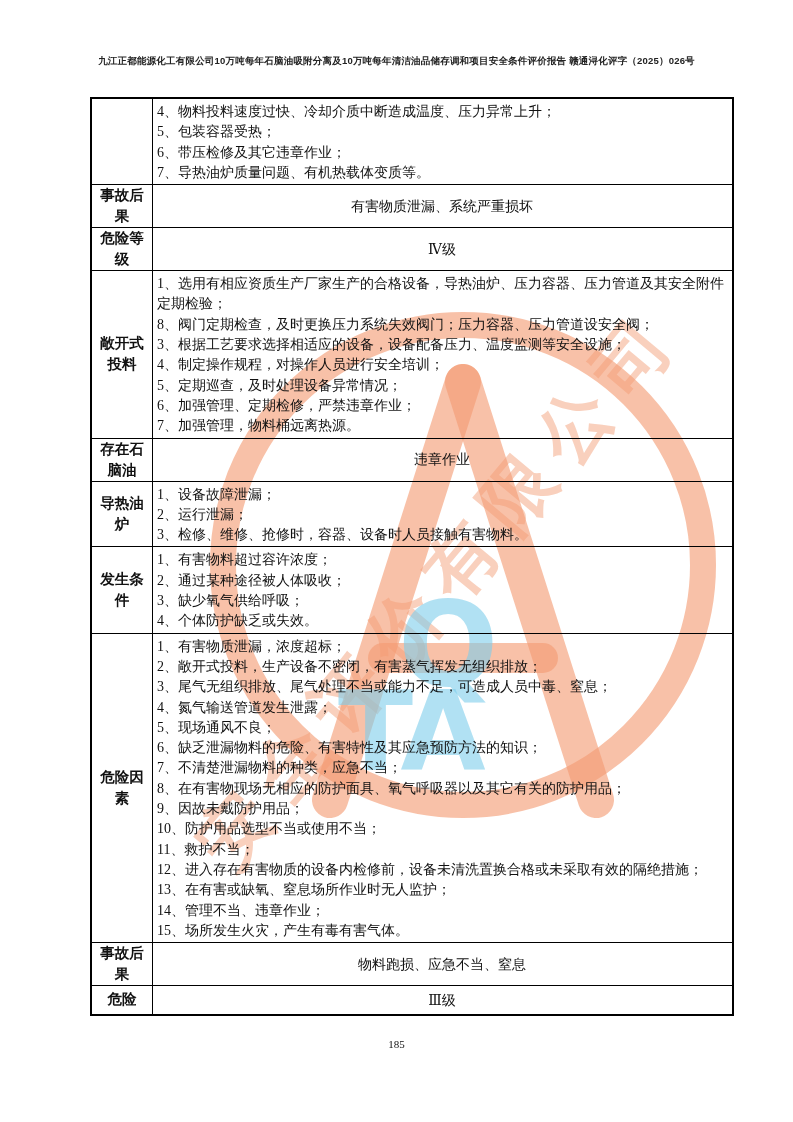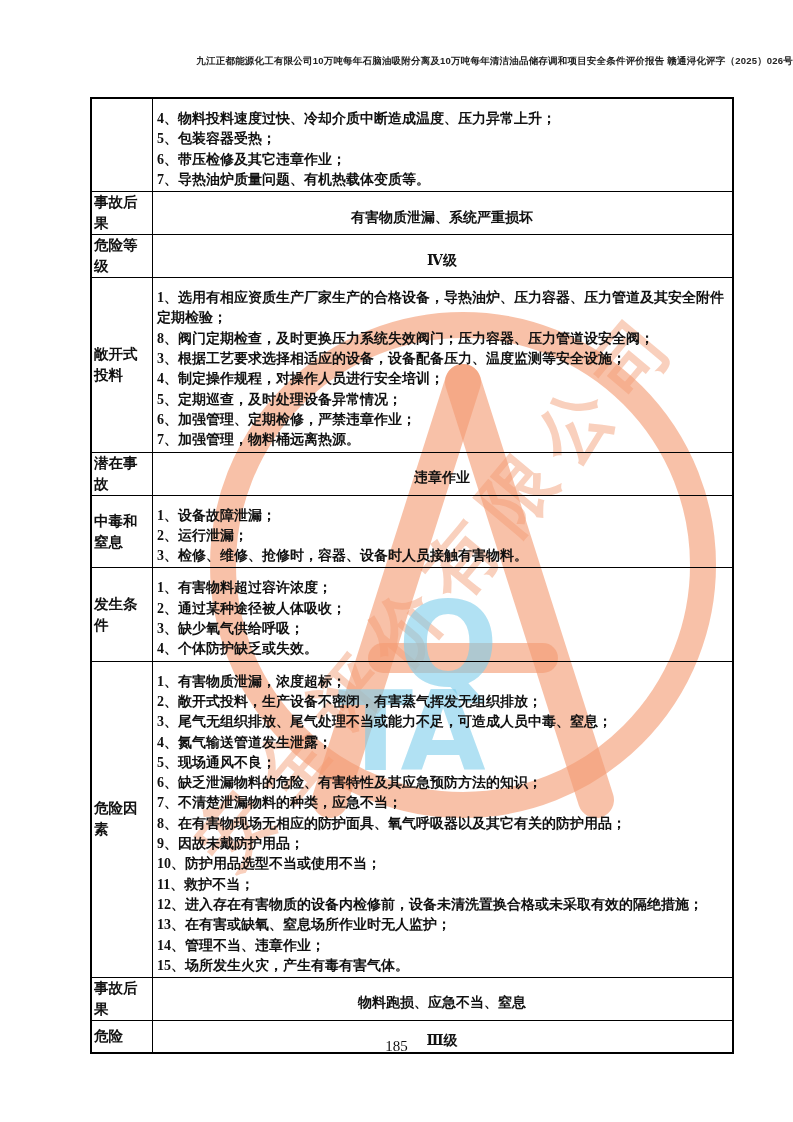--- a/index.html
+++ b/index.html
@@ -5,21 +5,21 @@
   html,body{margin:0;padding:0;}
   body{
     width:793px;height:1122px;background:#ffffff;position:relative;
     font-family:"Liberation Serif","DejaVu Serif",serif;color:#111;
     overflow:hidden;
   }
   .page{position:absolute;inset:0;background:#fff;overflow:hidden;}
 
   
   .doc-header{
-    position:absolute;top:55px;left:0;width:100%;text-align:right;
+    position:absolute;top:55px;left:0;width:100%;text-align:center;
     font-size:9.5px;font-weight:600;color:#222;letter-spacing:0.2px;
     font-family:"Liberation Sans","DejaVu Sans",sans-serif;
     z-index:3;
   }
 
   
   .watermark{position:absolute;inset:0;z-index:1;pointer-events:none;}
   .wm-diagonal{
     position:absolute;left:30px;top:540px;width:820px;height:100px;
     text-align:center;font-size:72px;font-weight:bold;letter-spacing:16px;
@@ -39,36 +39,36 @@
   }
 
   
   table.doc-table{
     position:absolute;left:90px;top:97px;width:644px;z-index:2;
     border-collapse:collapse;table-layout:fixed;
     border:2px solid #000;
   }
   .doc-table td{border:1px solid #000;background:transparent;}
   .label-cell{
-    width:56px;text-align:left;vertical-align:middle;
+    width:56px;text-align:center;vertical-align:middle;
     font-weight:bold;font-size:14.5px;line-height:21px;padding:0 2px;
   }
   .content-cell{
-    font-size:14px;line-height:20.3px;padding:10px 5px 1px 4px;
-    vertical-align:middle;white-space:pre-line;word-break:break-all;font-weight:bold;
+    font-size:14px;line-height:20.3px;padding:3px 5px 1px 4px;
+    vertical-align:middle;white-space:pre-line;word-break:break-all;
   }
   .content-cell.center{text-align:center;}
   tr.r1{height:80px;}  tr.r2{height:42px;}  tr.r3{height:42px;}
   tr.r4{height:163px;} tr.r5{height:22px;}  tr.r6{height:36px;}
   tr.r7{height:38px;}  tr.r8{height:61px;}  tr.r9{height:80px;}
   tr.r10{height:305px;}tr.r11{height:43px;} tr.r12{height:29px;}
 
   .page-number{
     position:absolute;top:1038px;left:0;width:100%;text-align:center;
-    font-size:15px;color:#111;z-index:3;
+    font-size:11px;color:#111;z-index:3;
   }
 </style>
 </head>
 <body>
 
 <div class="page">
 
   <div class="watermark">
     <div class="wm-diagonal">安全评价有限公司</div>
     <svg class="wm-logo" width="560" height="560" viewBox="0 0 560 560">
@@ -104,25 +104,25 @@
         <td class="label-cell">敞开式投料</td>
         <td class="content-cell">1、选用有相应资质生产厂家生产的合格设备，导热油炉、压力容器、压力管道及其安全附件定期检验；
 8、阀门定期检查，及时更换压力系统失效阀门；压力容器、压力管道设安全阀；
 3、根据工艺要求选择相适应的设备，设备配备压力、温度监测等安全设施；
 4、制定操作规程，对操作人员进行安全培训；
 5、定期巡查，及时处理设备异常情况；
 6、加强管理、定期检修，严禁违章作业；
 7、加强管理，物料桶远离热源。</td>
       </tr>
       <tr class="r6">
-        <td class="label-cell">潜在事故</td>
+        <td class="label-cell">存在石脑油</td>
         <td class="content-cell center">违章作业</td>
       </tr>
       <tr class="r8">
-        <td class="label-cell">中毒和窒息</td>
+        <td class="label-cell">导热油炉</td>
         <td class="content-cell">1、设备故障泄漏；
 2、运行泄漏；
 3、检修、维修、抢修时，容器、设备时人员接触有害物料。</td>
       </tr>
       <tr class="r9">
         <td class="label-cell">发生条件</td>
         <td class="content-cell">1、有害物料超过容许浓度；
 2、通过某种途径被人体吸收；
 3、缺少氧气供给呼吸；
 4、个体防护缺乏或失效。</td>

